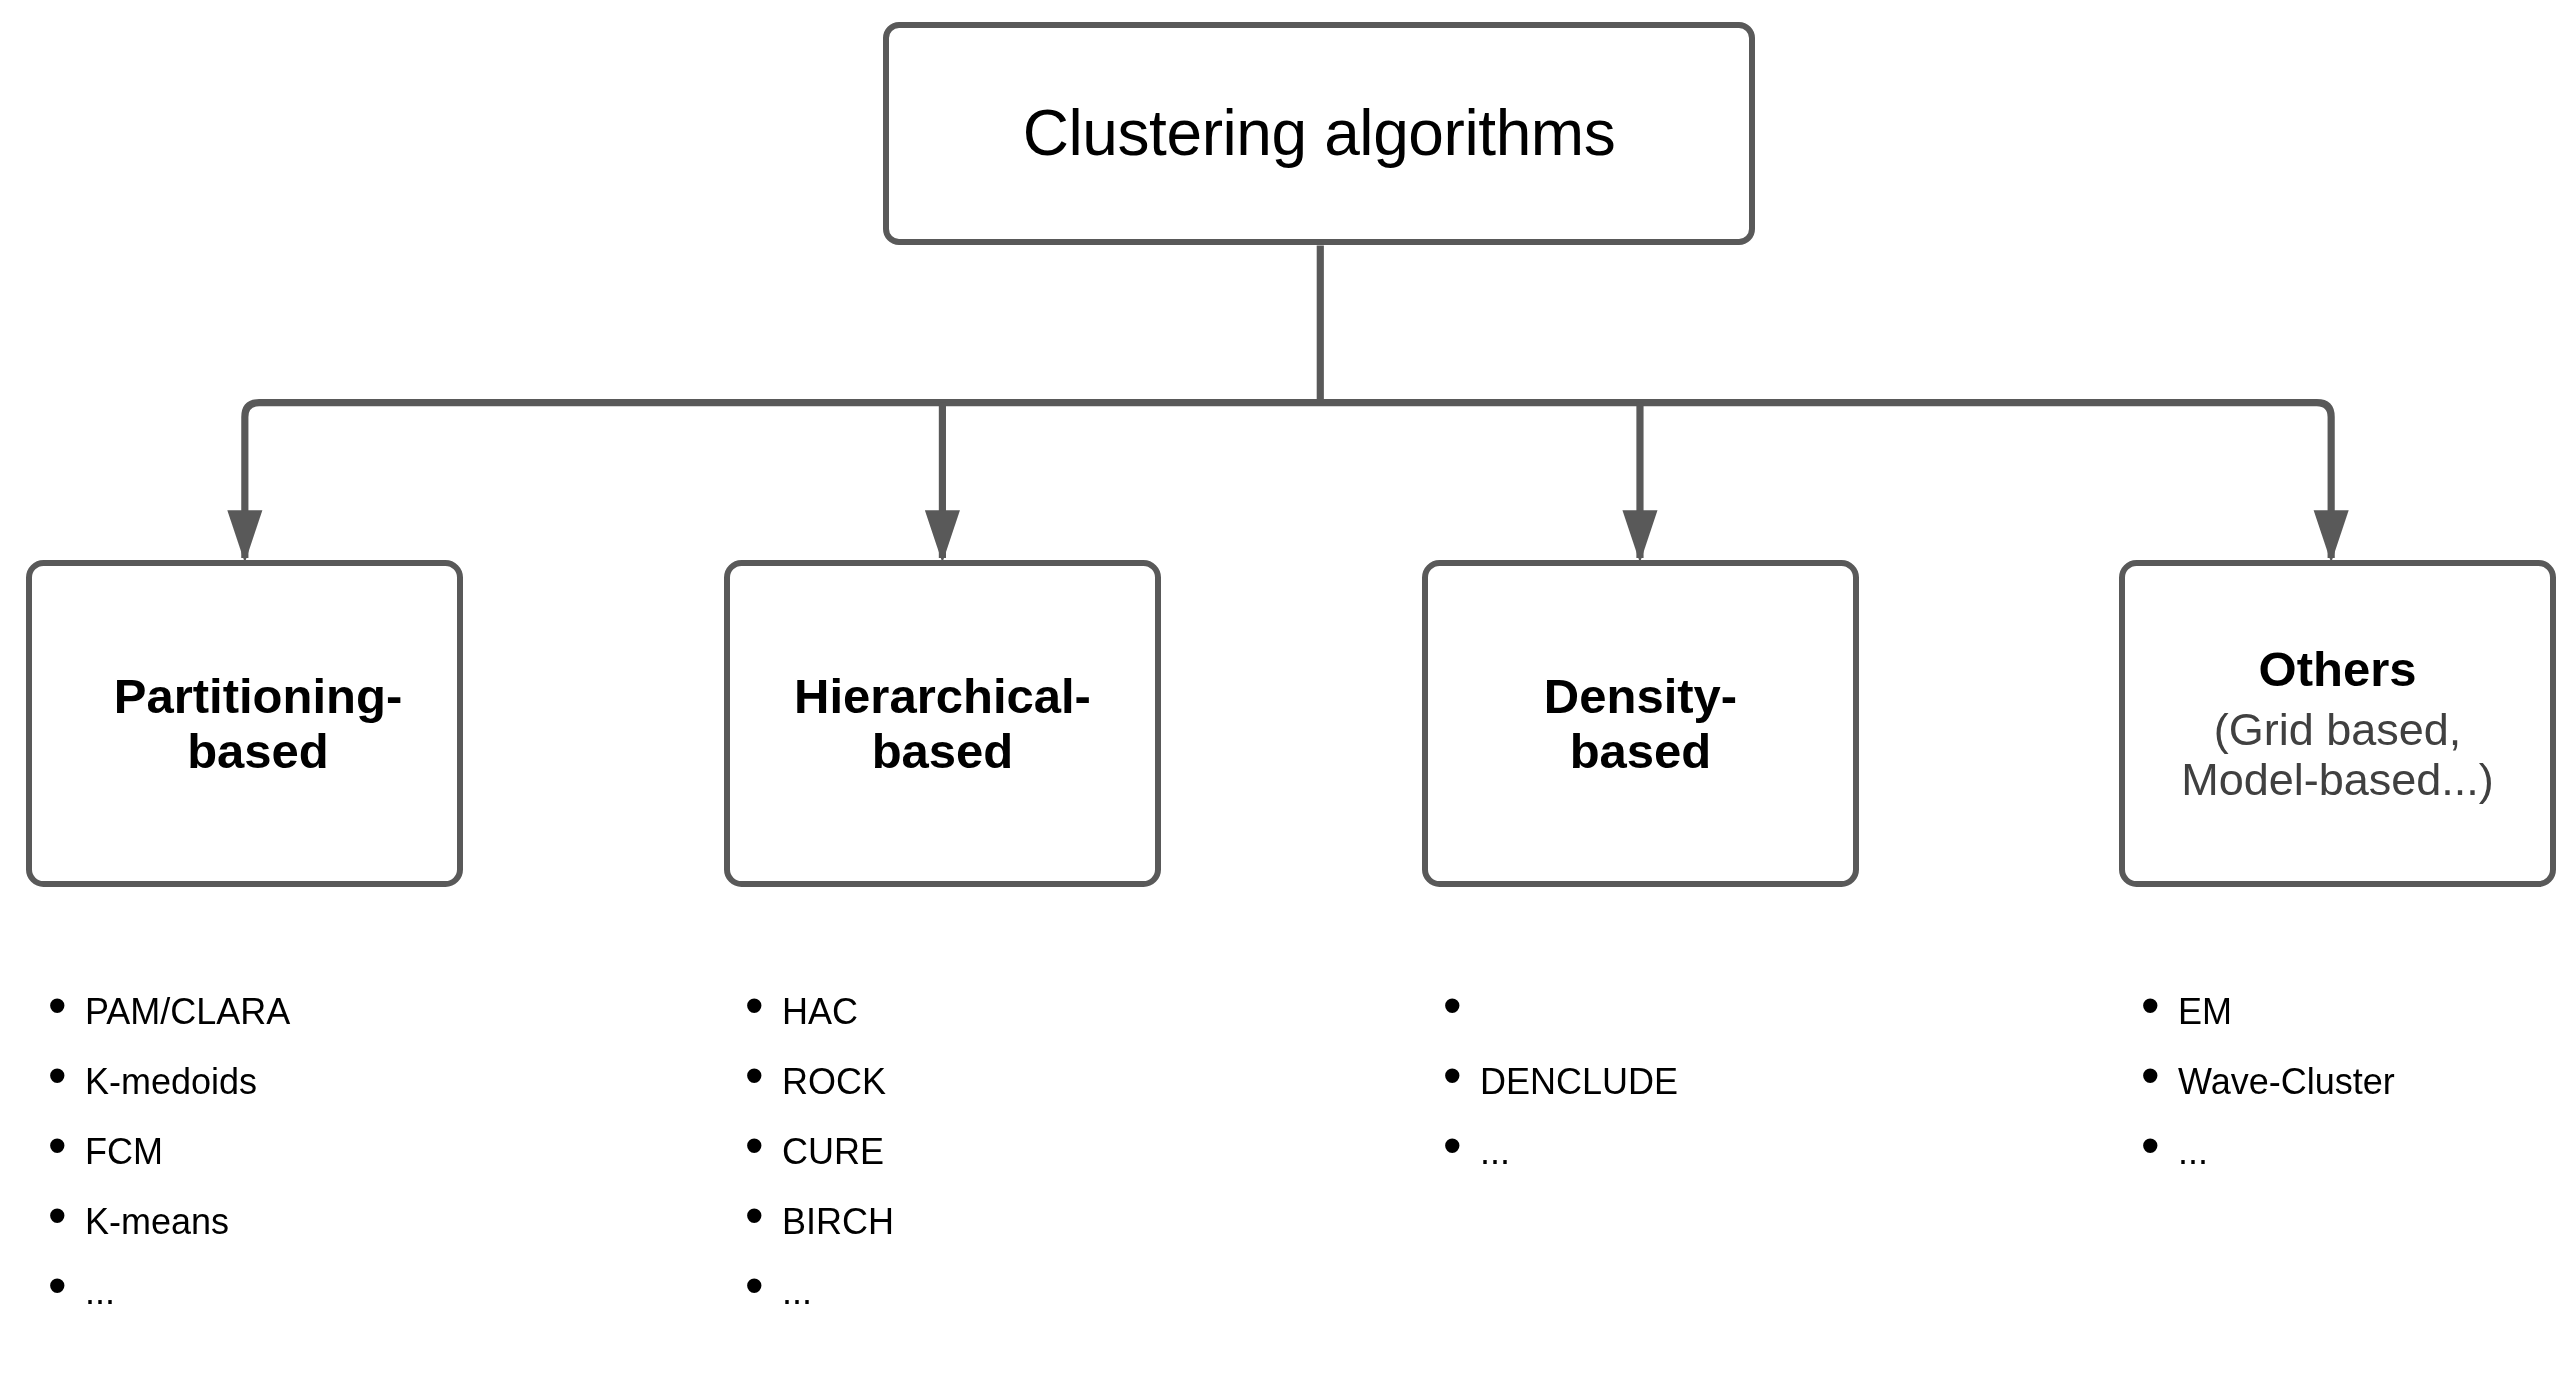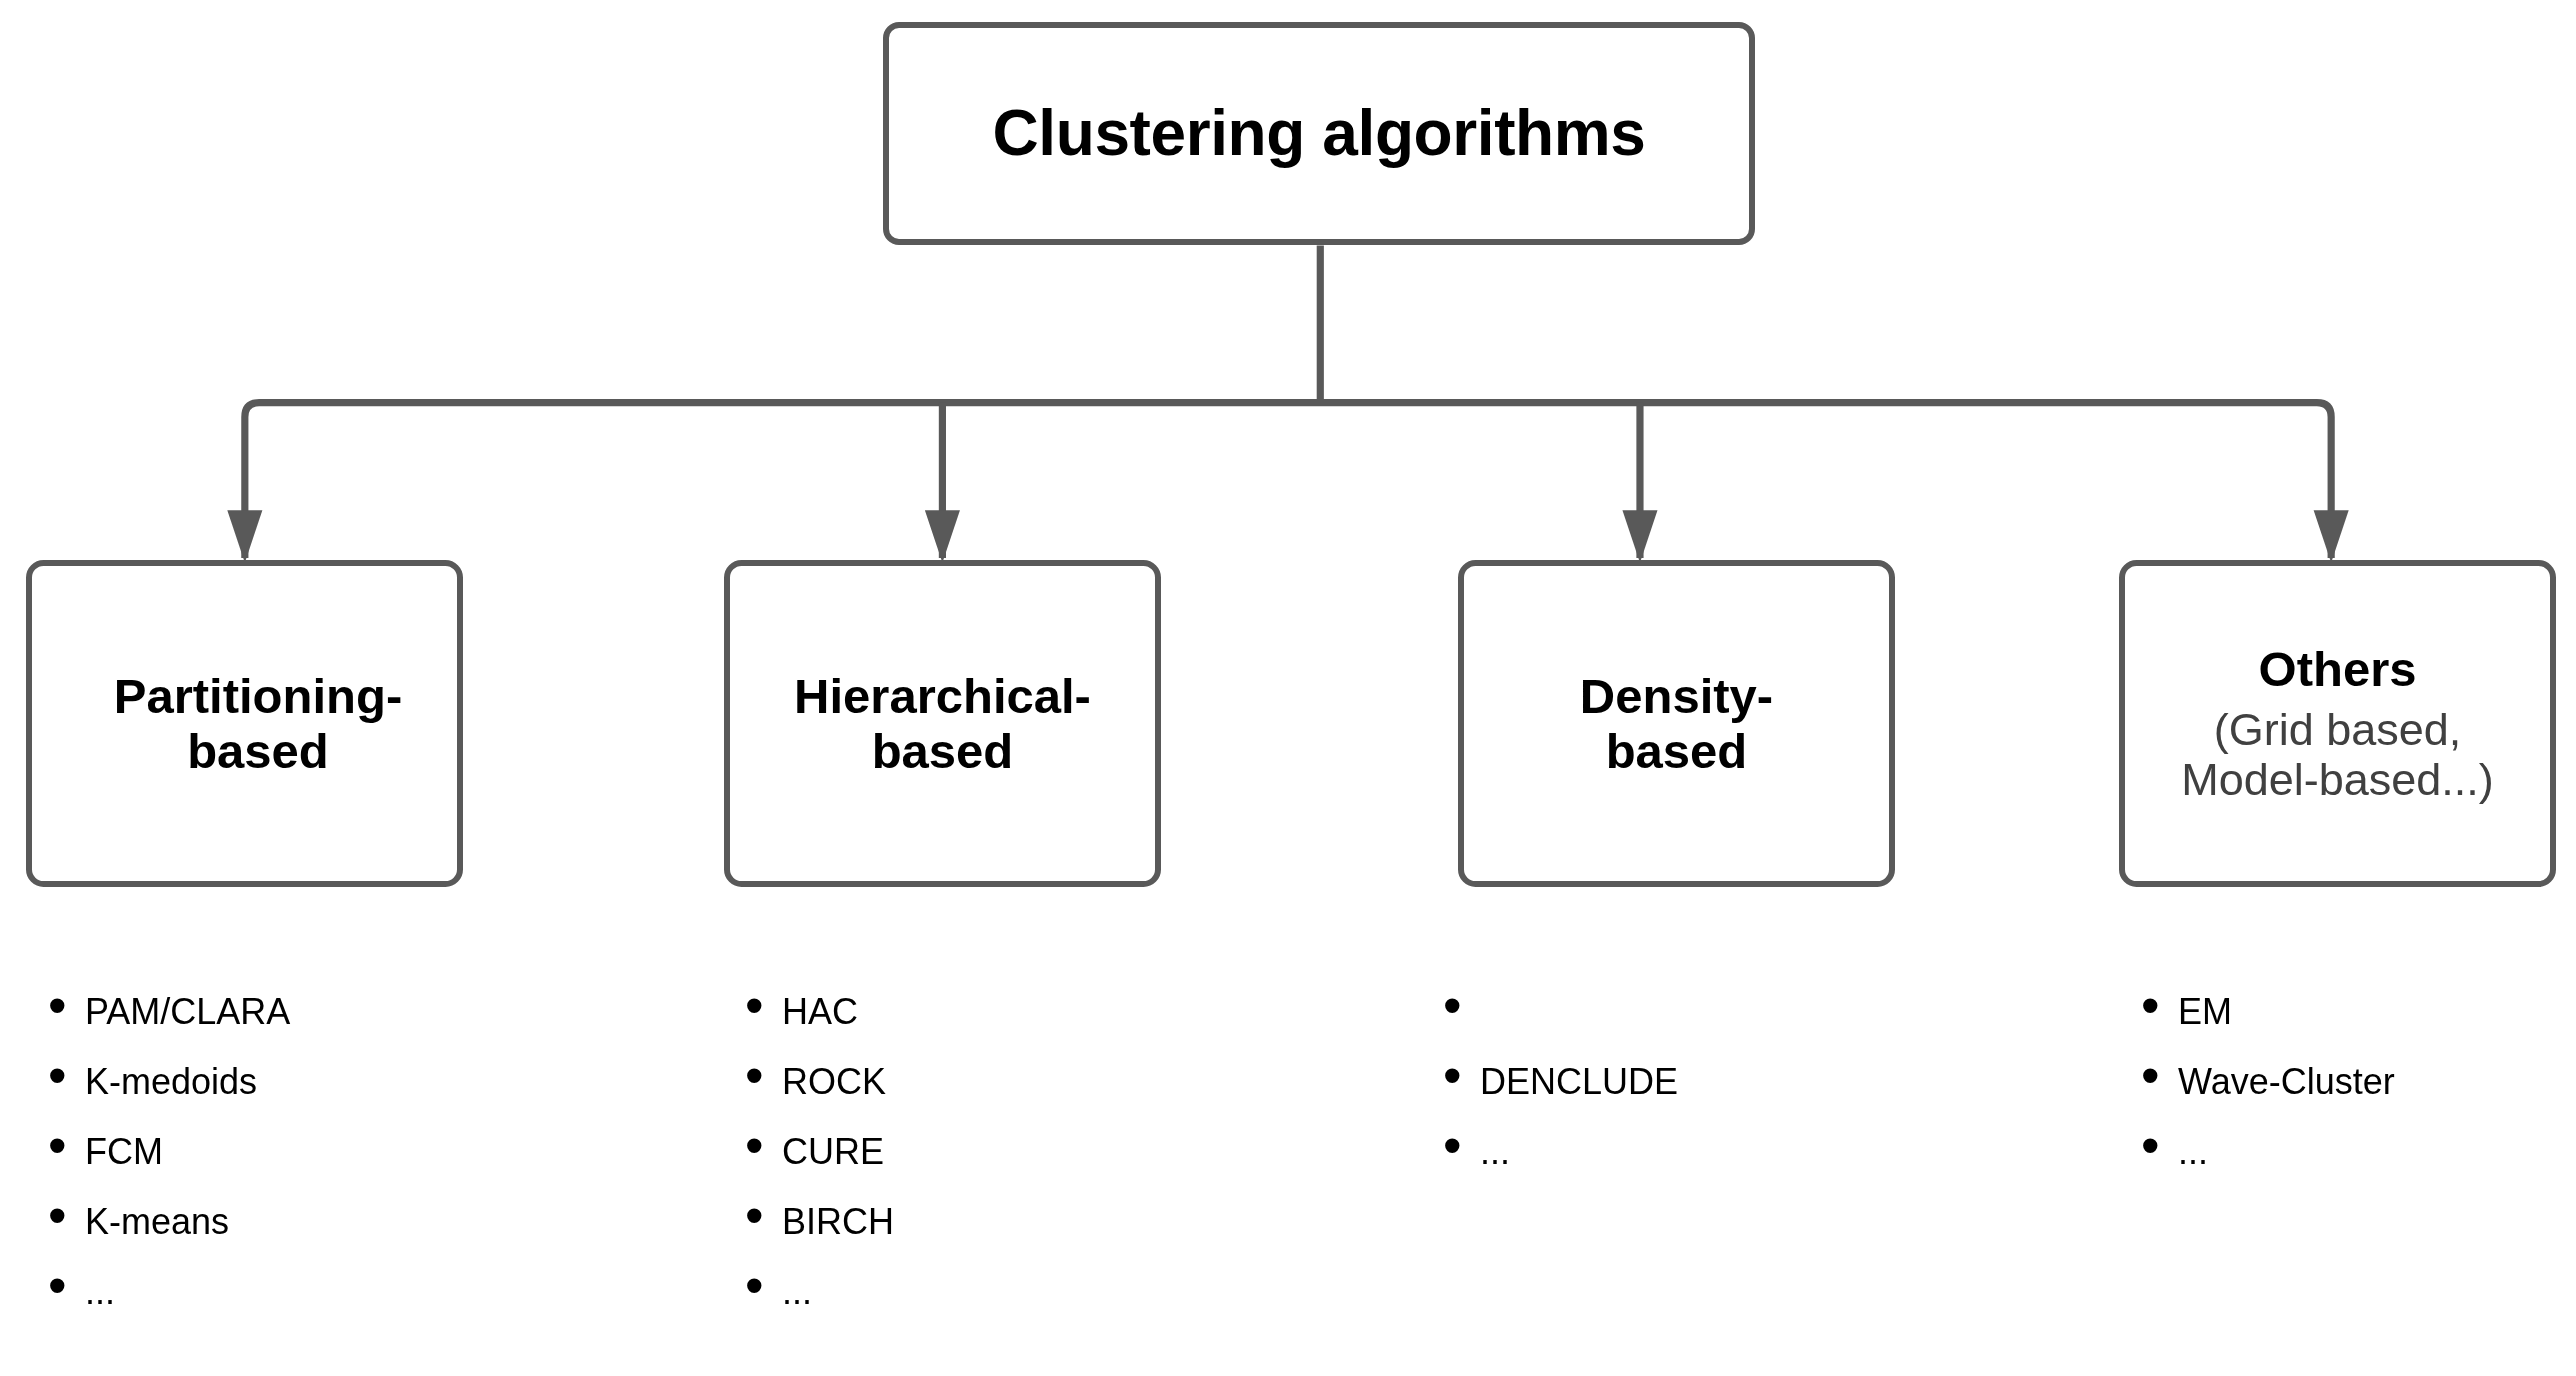--- a/index.html
+++ b/index.html
@@ -50,26 +50,26 @@
     height: 223px;
     border-radius: 16px;
   }
   .node.cat {
     top: 560px;
     width: 437px;
     height: 327px;
   }
   .node.cat-0 { left: 26px; padding-left: 27px; }
   .node.cat-1 { left: 724px; }
-  .node.cat-2 { left: 1422px; margin-left: 36px; }
+  .node.cat-2 { left: 1422px; }
   .node.cat-3 { left: 2119px; }
 
   .root-title {
     font-size: 64px;
-    font-weight: bold;
+    font-weight: normal;
     color: #000000;
     letter-spacing: -0.4px;
     line-height: 1.1;
   }
   .cat-title {
     font-size: 49px;
     font-weight: bold;
     color: #000000;
     line-height: 1.12;
     white-space: pre-line;

